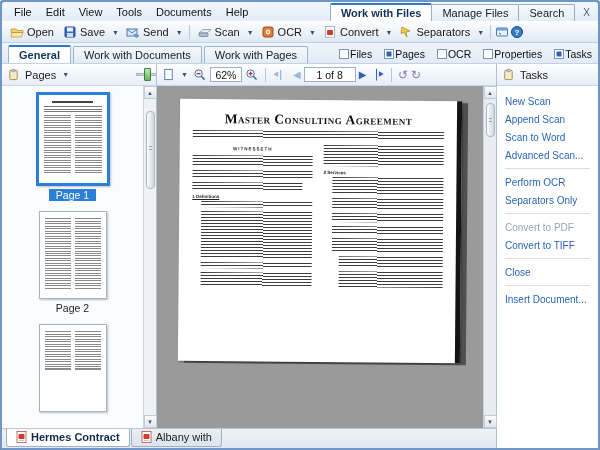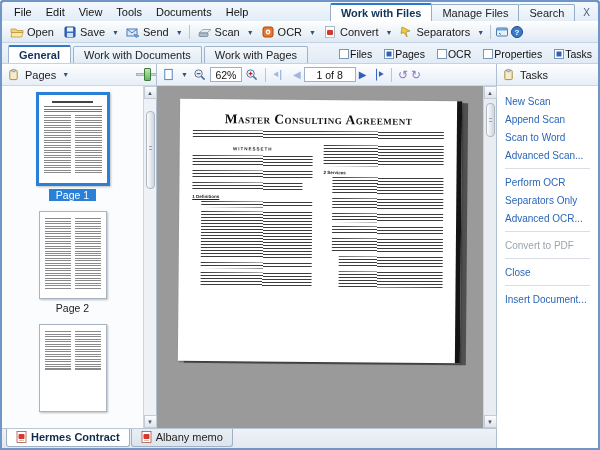--- a/index.html
+++ b/index.html
@@ -368,44 +368,44 @@
                 <path d="M3 9.5 h5" stroke="#c8a0a0" stroke-width=".7"></path>
               </svg></span>
           <span>Hermes Contract</span>
         </span>
         <span class="doc-tab">
           <span class="icon14" style="width:11px;height:12px"><svg width="11" height="12" viewBox="0 0 11 12">
                 <rect x="1" y="0.5" width="9" height="11" fill="#fff" stroke="#b05048" stroke-width=".8"></rect>
                 <rect x="2.5" y="3" width="6" height="5" rx="1" fill="#d23a2a"></rect>
                 <path d="M3 9.5 h5" stroke="#c8a0a0" stroke-width=".7"></path>
               </svg></span>
-          <span>Albany memo</span>
+          <span>Albany with</span>
         </span>
       </div>
     </div>
 
     <div class="tasks-panel">
       <div class="panel-header">
         <span class="icon14"><svg width="13" height="13" viewBox="0 0 14 14">
               <rect x="3" y="2.5" width="8" height="10" rx="1" fill="#f8ecc8" stroke="#a08a40"></rect>
               <rect x="5" y="1.5" width="4" height="2.5" rx="1" fill="#c9cdd4" stroke="#6a7a8a" stroke-width=".6"></rect>
             </svg></span>
         <span>Tasks</span>
       </div>
       <div class="task-list">
         <div class="task-link">New Scan</div>
         <div class="task-link">Append Scan</div>
         <div class="task-link">Scan to Word</div>
         <div class="task-link">Advanced Scan...</div>
         <div class="task-sep"></div>
         <div class="task-link">Perform OCR</div>
         <div class="task-link">Separators Only</div>
-        <div class="task-link">Advanced OCR...</div>
         <div class="task-sep"></div>
         <div class="task-link disabled">Convert to PDF</div>
+        <div class="task-link">Convert to TIFF</div>
         <div class="task-sep"></div>
         <div class="task-link">Close</div>
         <div class="task-sep"></div>
         <div class="task-link">Insert Document...</div>
       </div>
     </div>
   </div>
 
 
 </div>

